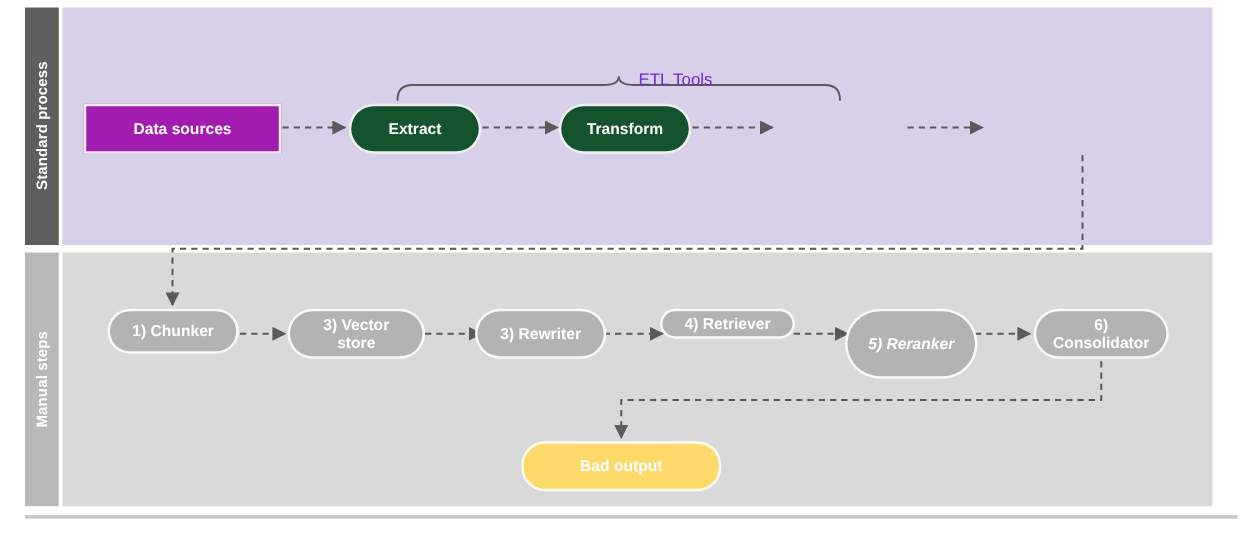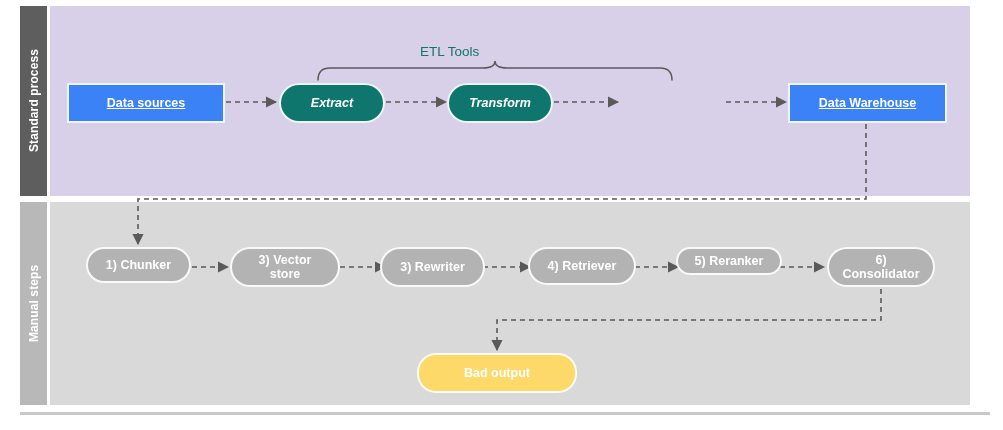--- a/index.html
+++ b/index.html
@@ -59,42 +59,42 @@
     text-align: center;
     color: #ffffff;
     font-weight: bold;
     font-size: 12.5px;
     line-height: 14px;
     box-sizing: border-box;
     border: 2px solid rgba(255,255,255,0.92);
   }
   .node.rect   { border-radius: 0; }
   .node.pill   { border-radius: 999px; }
-  .node.grey   { background: #3b82f6; text-decoration: underline; }
-  .node.purple { background: #0f766e; font-style: italic; }
+  .node.grey   { background: #a21caf; }
+  .node.purple { background: #14532d; }
   .node.mgrey  { background: #B3B3B3; }
   .node.yellow { background: #FCD968; }
 
   
   #wires {
     position: absolute;
     left: 0; top: 0;
     width: 1003px;
     height: 430px;
     pointer-events: none;
   }
 
   
   #etl-label {
     position: absolute;
     left: 420px;
-    top: 44px;
+    top: 56px;
     width: 150px;
-    text-align: left;
-    color: #0f766e;
+    text-align: right;
+    color: #6d28d9;
     font-size: 13.5px;
     font-weight: normal;
   }
 </style>
 </head>
 <body>
 
 <div id="canvas">
 
   <div class="lane-body" id="lane-top-body"></div>
@@ -135,29 +135,28 @@
 
   <div id="etl-label">ETL Tools</div>
 
   <div class="node rect grey" style="left:67px;  top:83px;  width:158px; height:40px;">Data sources</div>
 
   <div class="node pill purple" style="left:279px; top:83px;  width:106px; height:40px;">Extract</div>
 
   <div class="node pill purple" style="left:447px; top:83px;  width:106px; height:40px;">Transform</div>
 
 
-  <div class="node rect grey" style="left:788px; top:83px;  width:159px; height:40px;">Data Warehouse</div>
 
   <div class="node pill mgrey" style="left:86px;  top:247px; width:105px; height:36px;">1) Chunker</div>
 
   <div class="node pill mgrey" style="left:230px; top:247px; width:110px; height:40px; padding:0 12px;">3) Vector store</div>
 
   <div class="node pill mgrey" style="left:380px; top:247px; width:105px; height:40px;">3) Rewriter</div>
 
-  <div class="node pill mgrey" style="left:528px; top:247px; width:108px; height:38px;">4) Retriever</div>
+  <div class="node pill mgrey" style="left:528px; top:247px; width:108px; height:24px;">4) Retriever</div>
 
-  <div class="node pill mgrey" style="left:676px; top:247px; width:106px; height:28px;">5) Reranker</div>
+  <div class="node pill mgrey" style="left:676px; top:247px; width:106px; height:56px;font-style:italic;">5) Reranker</div>
 
   <div class="node pill mgrey" style="left:827px; top:247px; width:108px; height:40px; padding:0 10px;">6) Consolidator</div>
 
   <div class="node rect yellow" style="left:417px; top:353px; width:160px; height:40px;border-radius:19px;">Bad output</div>
 
 </div>
 
 </body></html>

